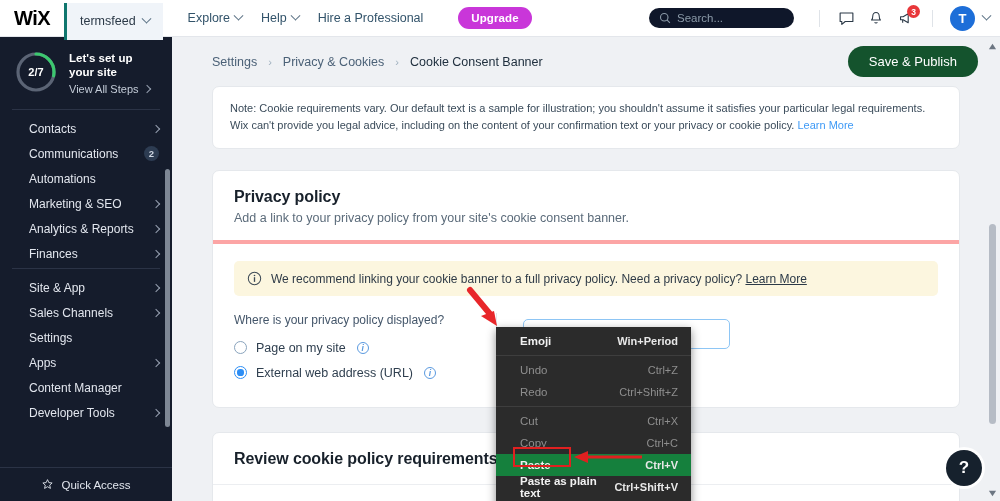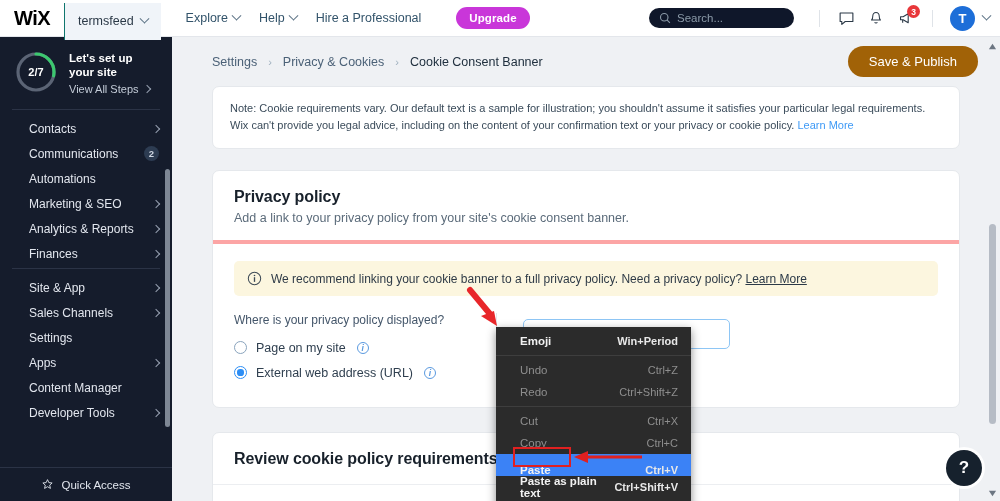--- a/index.html
+++ b/index.html
@@ -17,21 +17,21 @@
     background: #ffffff; display: flex; align-items: center;
     border-bottom: 1px solid #e3e6eb; z-index: 40;
   }
   .wix-logo {
     width: 64px; text-align: center; font-size: 20px; font-weight: 700;
     letter-spacing: -0.5px; color: #000; font-family: "Liberation Sans", sans-serif;
   }
   .site-chip {
     display: flex; align-items: center; gap: 7px; height: 37px;
     padding: 0 13px 0 13px; background: #f0f4f9; font-size: 12.5px; color: #32536a;
-    border-left: 1px solid #0f766e;
+    border-left: 3px solid #0f766e;
     margin-top: 6px;
   }
   .site-chip .cname { color: #2b3947; font-size: 12.5px; }
   .nav-links { display: flex; align-items: center; gap: 19px; margin-left: 25px; }
   .nav-link { font-size: 12.5px; color: #32536a; display: flex; align-items: center; gap: 5px; cursor: pointer; }
   .upgrade-btn {
     margin-left: 16px; background: #c936d9; color: #fff; font-size: 11.5px; font-weight: 700;
     border-radius: 12px; padding: 5px 13px; cursor: pointer; letter-spacing: .1px;
   }
   .chev { display: inline-block; width: 7px; height: 7px; border-right: 1.4px solid #5a7184;
@@ -98,21 +98,21 @@
   .main { position: absolute; top: 37px; left: 172px; width: 828px; height: 464px; background: #eff1f4; }
   .crumbbar {
     position: relative; height: 49px; display: flex; align-items: center; padding: 0 22px 0 40px;
     background: #eff1f4;
   }
   .crumbs { display: flex; align-items: center; gap: 11px; font-size: 12.5px; }
   .crumb { color: #4b6177; cursor: pointer; }
   .crumb.active { color: #20303f; }
   .crumb-sep { color: #9fb0be; font-size: 11px; }
   .publish-btn {
-    margin-left: auto; background: #a16207; color: #fff; font-size: 13px; font-weight: 400;
+    margin-left: auto; background: #14532d; color: #fff; font-size: 13px; font-weight: 400;
     border-radius: 17px; padding: 8px 21px; cursor: pointer;
   }
 
   .scrollarea { position: relative; height: 415px; padding: 0 40px 0 40px; }
 
   .card { background: #fff; border-radius: 7px; border: 1px solid #e5e8ec; }
   .note-card { padding: 13px 17px 14px 17px; }
   .note-text { font-size: 11px; color: #3a4b5a; line-height: 17px; }
   .lnk { color: #3f9af6; cursor: pointer; }
   .lnk-u { color: #2b3947; text-decoration: underline; cursor: pointer; }
@@ -179,21 +179,21 @@
     font-size: 11.5px; color: #cfcfcf;
   }
   .ctx-item {
     display: flex; align-items: center; height: 22px; padding: 0 13px 0 24px; cursor: pointer;
   }
   .ctx-item .ci-lbl { flex: 1; }
   .ctx-item .ci-key { color: #a0a0a0; font-size: 11px; }
   .ctx-item.enabled .ci-lbl { color: #f2f2f2; font-weight: 700; }
   .ctx-item.enabled .ci-key { color: #e8e8e8; font-weight: 700; }
   .ctx-item.disabled .ci-lbl, .ctx-item.disabled .ci-key { color: #8e8e8e; }
-  .ctx-item.hl { background: #3b82f6; align-items: flex-end; }
+  .ctx-item.hl { background: #15803d; }
   .ctx-sep { height: 1px; background: #3e3e3e; margin: 3px 0; }
 
   .ctx-highlight {
     position: absolute; left: 513px; top: 447px; width: 58px; height: 20px;
     border: 2px solid #e02020; z-index: 62; pointer-events: none;
   }
   .red-arrow-h { position: absolute; left: 572px; top: 449px; z-index: 62; pointer-events: none; }
   .red-arrow-d { position: absolute; left: 464px; top: 286px; z-index: 62; pointer-events: none; }
 </style>
 </head>

